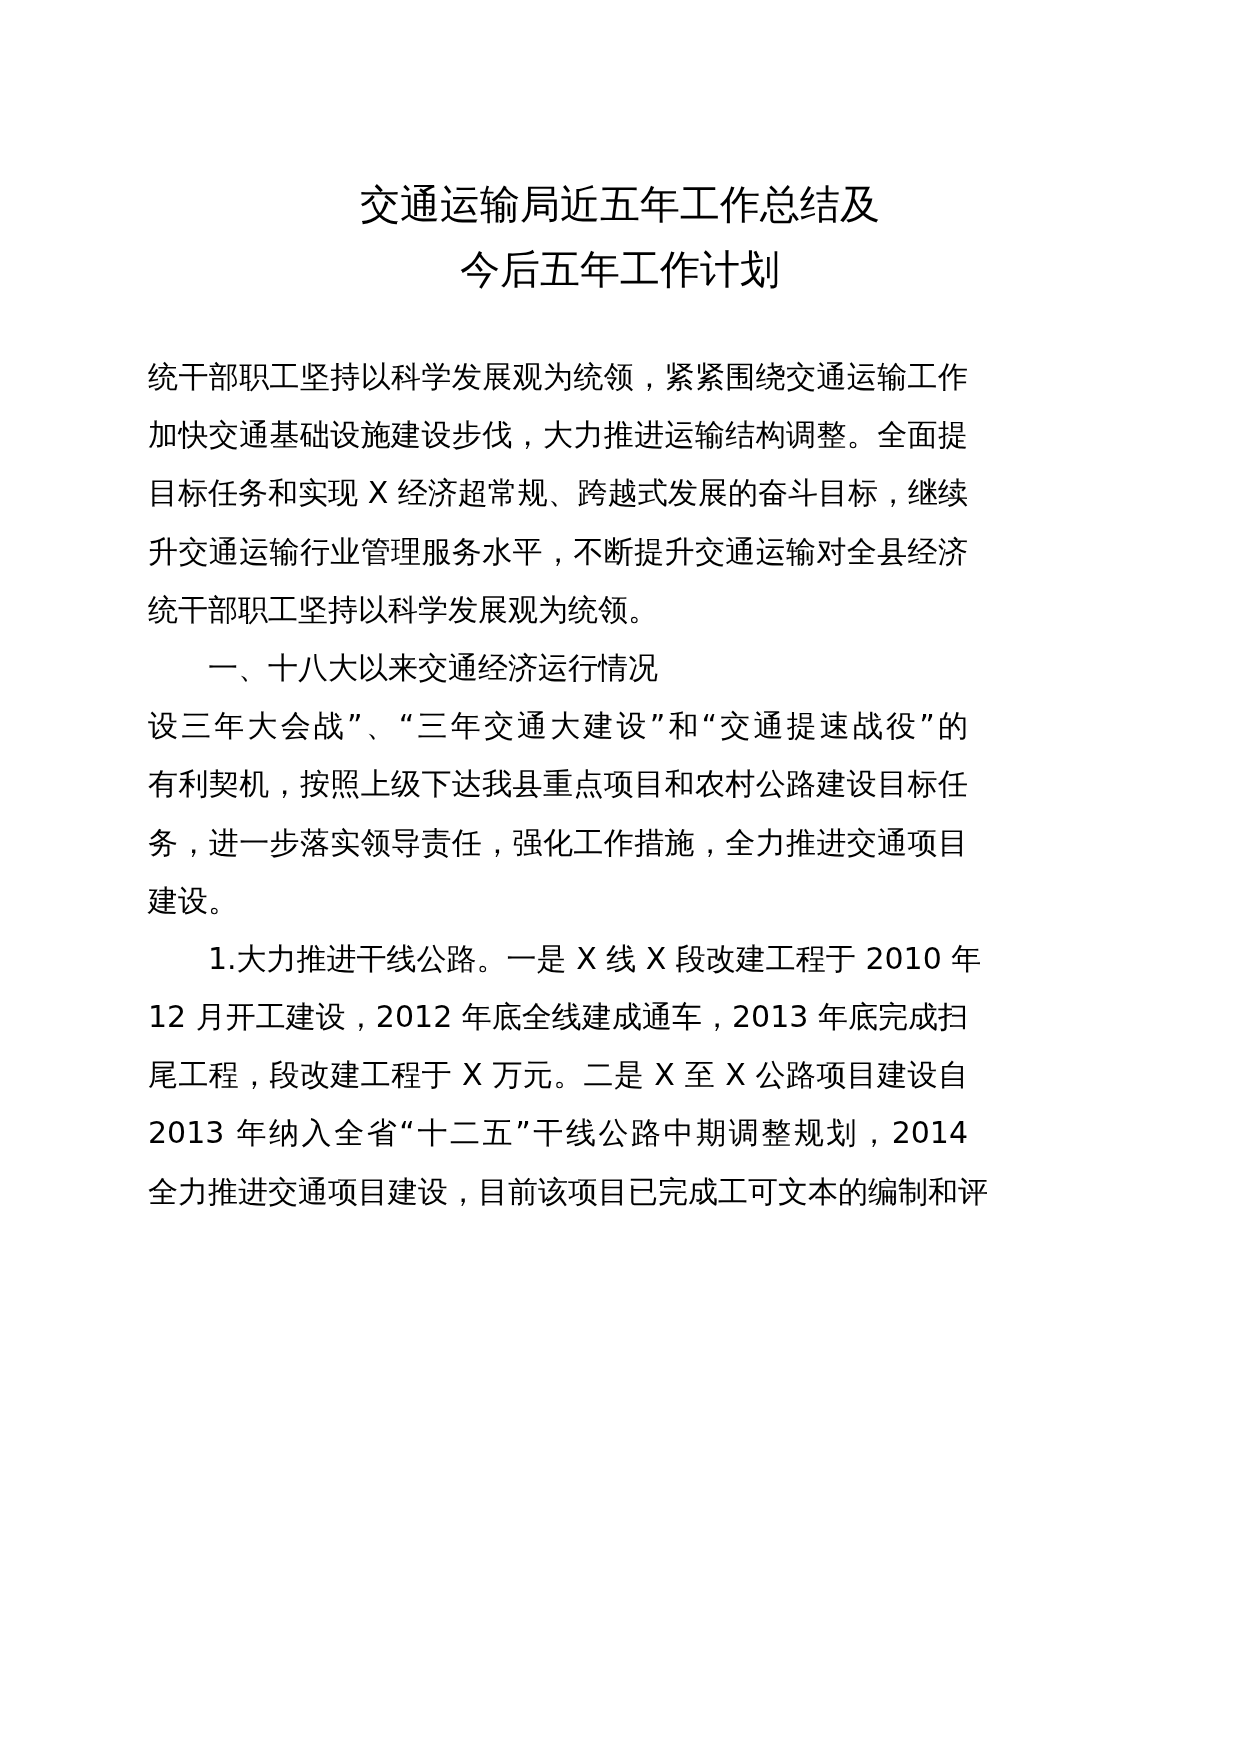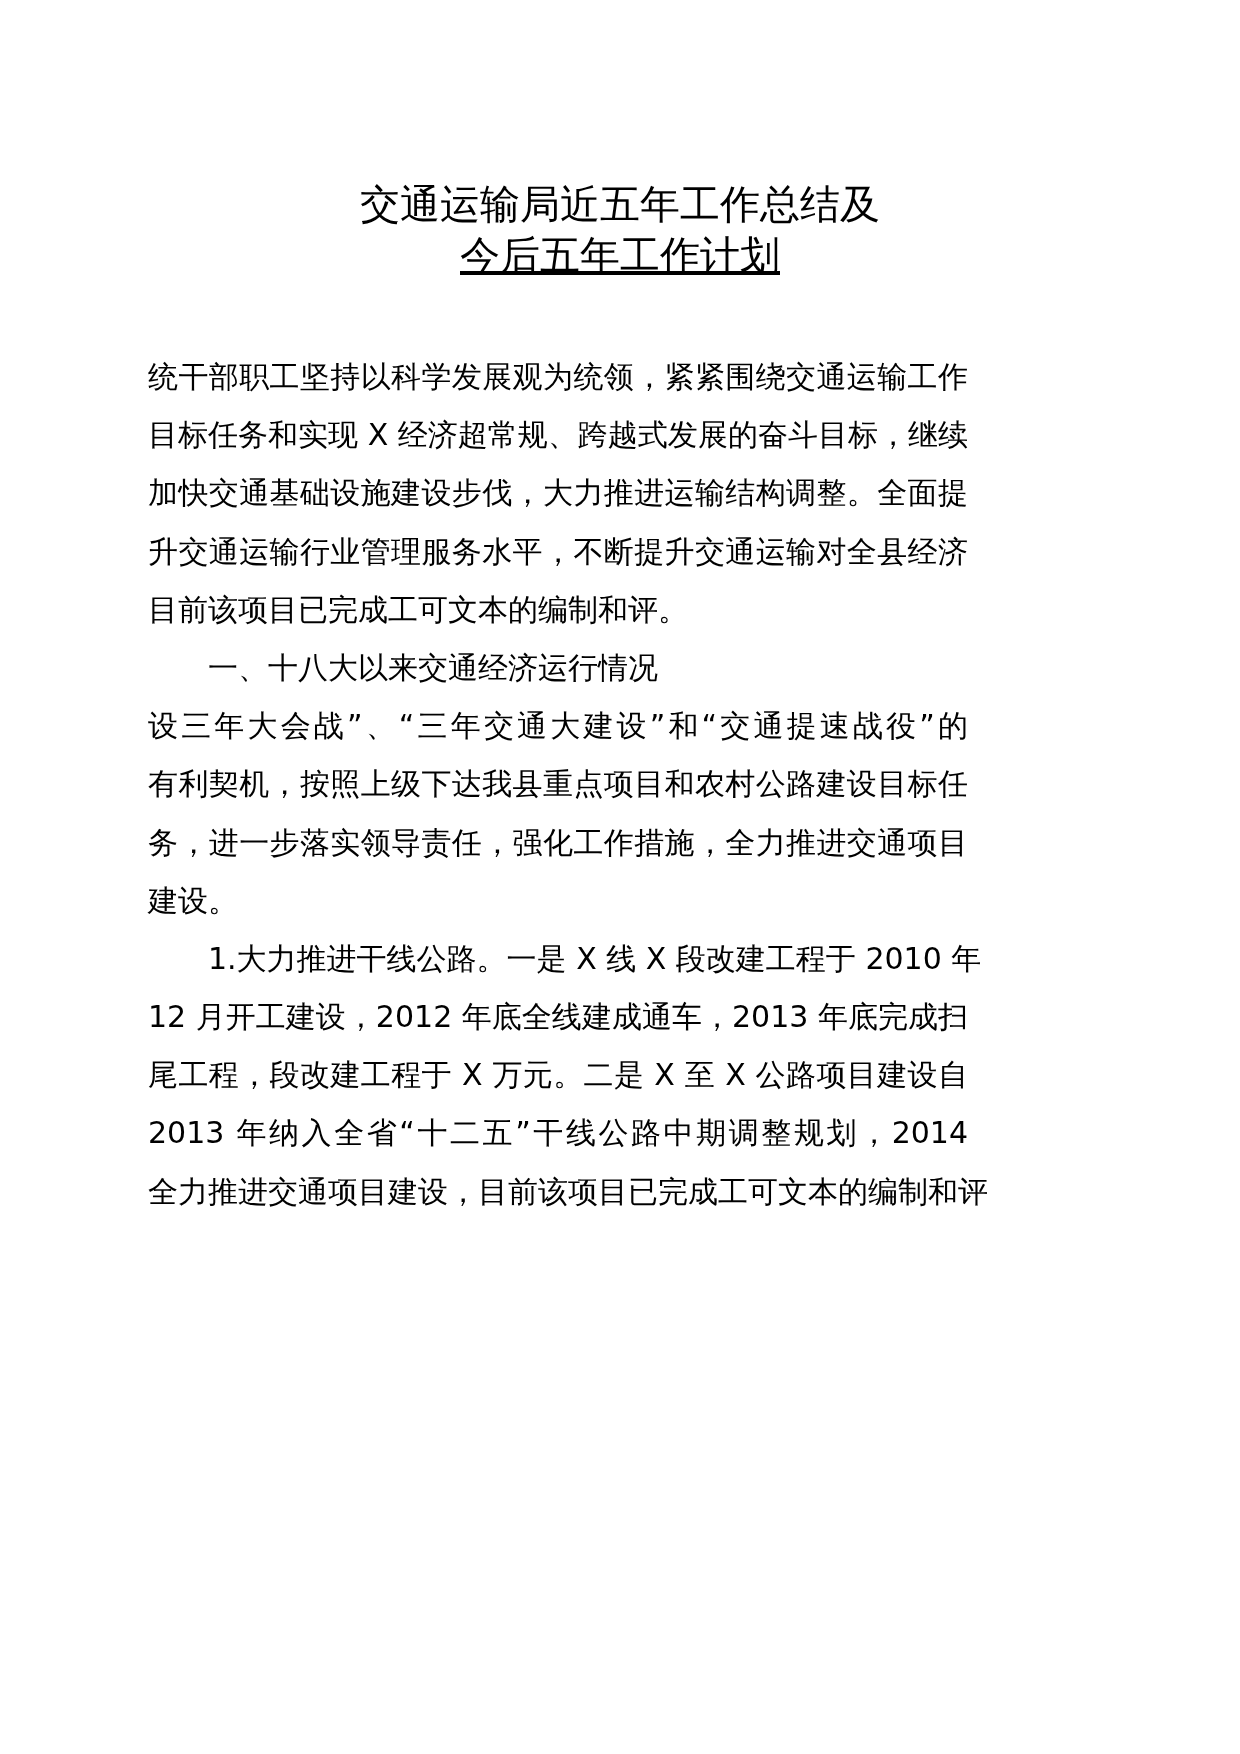--- a/index.html
+++ b/index.html
@@ -2,40 +2,40 @@
 <html><head>
   <meta charset="utf-8">
   <style>
     html, body { margin: 0; padding: 0; background: #ffffff; }
     body { width: 1240px; height: 1754px; position: relative; overflow: hidden;
       font-family: "DejaVu Sans", "Liberation Sans", sans-serif; color: #000; }
     .page { position: absolute; left: 0; top: 0; width: 1240px; height: 1754px; }
     .title { position: absolute; left: 0; width: 1240px; text-align: center;
       font-size: 40px; line-height: 58px; letter-spacing: 0px; }
     .t1 { top: 175px; }
-    .t2 { top: 226px; text-decoration: underline; }
+    .t2 { top: 240px; }
     .body { position: absolute; left: 148px; top: 348px; width: 820px; }
     .line { height: 58.2px; line-height: 58.2px; font-size: 30px; white-space: nowrap;
       text-align: justify; text-align-last: justify; }
     .line.last { text-align-last: left; }
     .line.indent { padding-left: 60px; }
   </style>
 </head>
 <body>
 
 <div class="page">
   <div class="title t1">交通运输局近五年工作总结及</div>
   <div class="title t2">今后五年工作计划</div>
 
   <div class="body">
     <div class="line">统干部职工坚持以科学发展观为统领，紧紧围绕交通运输工作</div>
+    <div class="line">加快交通基础设施建设步伐，大力推进运输结构调整。全面提</div>
     <div class="line">目标任务和实现 X 经济超常规、跨越式发展的奋斗目标，继续</div>
-    <div class="line">加快交通基础设施建设步伐，大力推进运输结构调整。全面提</div>
     <div class="line">升交通运输行业管理服务水平，不断提升交通运输对全县经济</div>
-    <div class="line last">目前该项目已完成工可文本的编制和评。</div>
+    <div class="line last">统干部职工坚持以科学发展观为统领。</div>
     <div class="line indent last">一、十八大以来交通经济运行情况</div>
     <div class="line">设三年大会战”、“三年交通大建设”和“交通提速战役”的</div>
     <div class="line">有利契机，按照上级下达我县重点项目和农村公路建设目标任</div>
     <div class="line">务，进一步落实领导责任，强化工作措施，全力推进交通项目</div>
     <div class="line last">建设。</div>
     <div class="line indent">1.大力推进干线公路。一是 X 线 X 段改建工程于 2010 年</div>
     <div class="line">12 月开工建设，2012 年底全线建成通车，2013 年底完成扫</div>
     <div class="line">尾工程，段改建工程于 X 万元。二是 X 至 X 公路项目建设自</div>
     <div class="line">2013 年纳入全省“十二五”干线公路中期调整规划，2014</div>
     <div class="line">全力推进交通项目建设，目前该项目已完成工可文本的编制和评</div>

